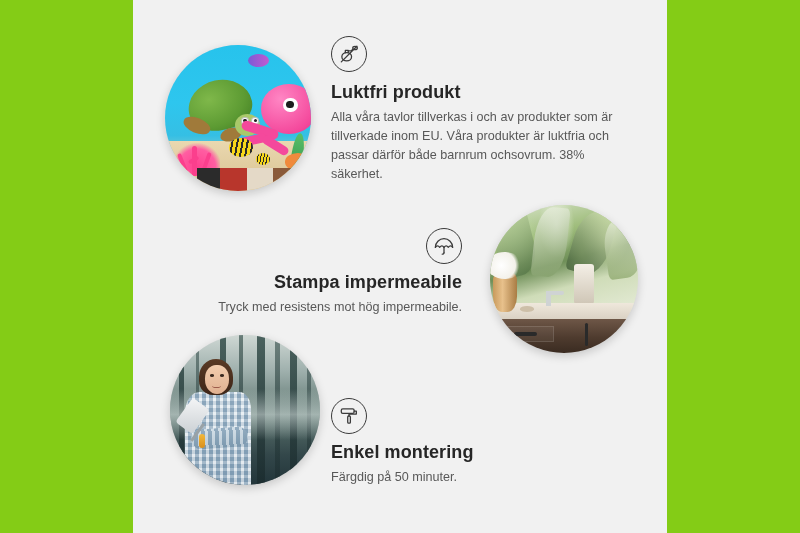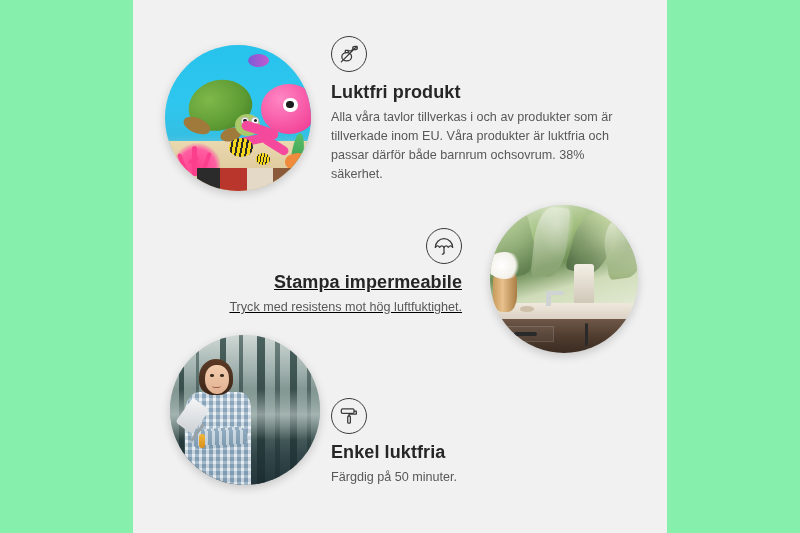--- a/index.html
+++ b/index.html
@@ -2,21 +2,21 @@
 <html><head>
 <meta charset="utf-8">
 <style>
   html,body{margin:0;padding:0;}
   body{
     width:800px;height:533px;
     background:#ffffff;
     font-family:"Liberation Sans", sans-serif;
     overflow:hidden;
   }
-  .stage{position:relative;width:800px;height:533px;background:#86efac;}
+  .stage{position:relative;width:800px;height:533px;background:#84cc16;}
 
   
   .panel{
     position:absolute;left:133px;top:0;width:534px;height:533px;
     background:#f1f1f1;
   }
 
   
   .circle{
     position:absolute;border-radius:50%;overflow:hidden;
@@ -164,21 +164,21 @@
   .ftitle{
     font-size:18px;font-weight:bold;color:#262626;
     margin:8px 0 5px 0;letter-spacing:.1px;
   }
   .fdesc{font-size:12.6px;line-height:1.5;color:#585858;margin:0;}
 
   
   #feature-odour{left:331px;top:36px;width:290px;text-align:left;}
   #feature-odour .ficon{margin:0 0 10px 0;}
   
-  #feature-water{left:170px;top:228px;width:292px;text-align:right;text-decoration:underline;}
+  #feature-water{left:170px;top:228px;width:292px;text-align:right;}
   #feature-water .ficon{margin:0 0 8px auto;}
   #feature-water .fdesc{font-size:12.6px;}
   
   #feature-install{left:331px;top:398px;width:290px;text-align:left;}
   #feature-install .ficon{margin:0 0 8px 0;}
 
   svg{display:block;}
 </style>
 </head>
 <body>
@@ -262,21 +262,21 @@
   <div class="feature" id="feature-water">
     <div class="ficon">
       <svg width="22" height="22" viewBox="0 0 24 24" fill="none" stroke="#3b3b3b" stroke-width="1.4" stroke-linecap="round" stroke-linejoin="round">
         <path d="M2.6 13.4a9.4 9.4 0 0 1 18.8 0"></path>
         <path d="M2.6 13.4c1.6-2.1 3.2-2.1 4.7 0 1.6-2.1 3.2-2.1 4.7 0 1.6-2.1 3.2-2.1 4.7 0 1.6-2.1 3.2-2.1 4.7 0"></path>
         <line x1="12" y1="13.4" x2="12" y2="19.4"></line>
         <path d="M12 19.4a1.9 1.9 0 0 1-1.9 1.5"></path>
       </svg>
     </div>
     <div class="ftitle">Stampa impermeabile</div>
-    <p class="fdesc">Tryck med resistens mot hög luftfuktighet.</p>
+    <p class="fdesc">Tryck med resistens mot hög impermeabile.</p>
   </div>
 
   <div class="circle" id="circle-forest">
     <div class="inner">
       <div class="forest-bg"></div>
       <div class="tree t1"></div>
         <div class="tree t2"></div>
         <div class="tree t3"></div>
       <div class="tree t4"></div>
         <div class="tree t5"></div>
@@ -298,17 +298,17 @@
   </div>
 
   <div class="feature" id="feature-install">
     <div class="ficon">
       <svg width="22" height="22" viewBox="0 0 24 24" fill="none" stroke="#3b3b3b" stroke-width="1.4" stroke-linecap="round" stroke-linejoin="round">
         <rect x="3.6" y="4.2" width="14" height="5" rx="1.6"></rect>
         <path d="M17.6 6.7h2.4v3.2h-8v2.1"></path>
         <rect x="10.6" y="12" width="2.9" height="7.8" rx="1"></rect>
       </svg>
     </div>
-    <div class="ftitle">Enkel luktfria</div>
+    <div class="ftitle">Enkel montering</div>
     <p class="fdesc">Färgdig på 50 minuter.</p>
   </div>
 
 </div>
 
 </body></html>

